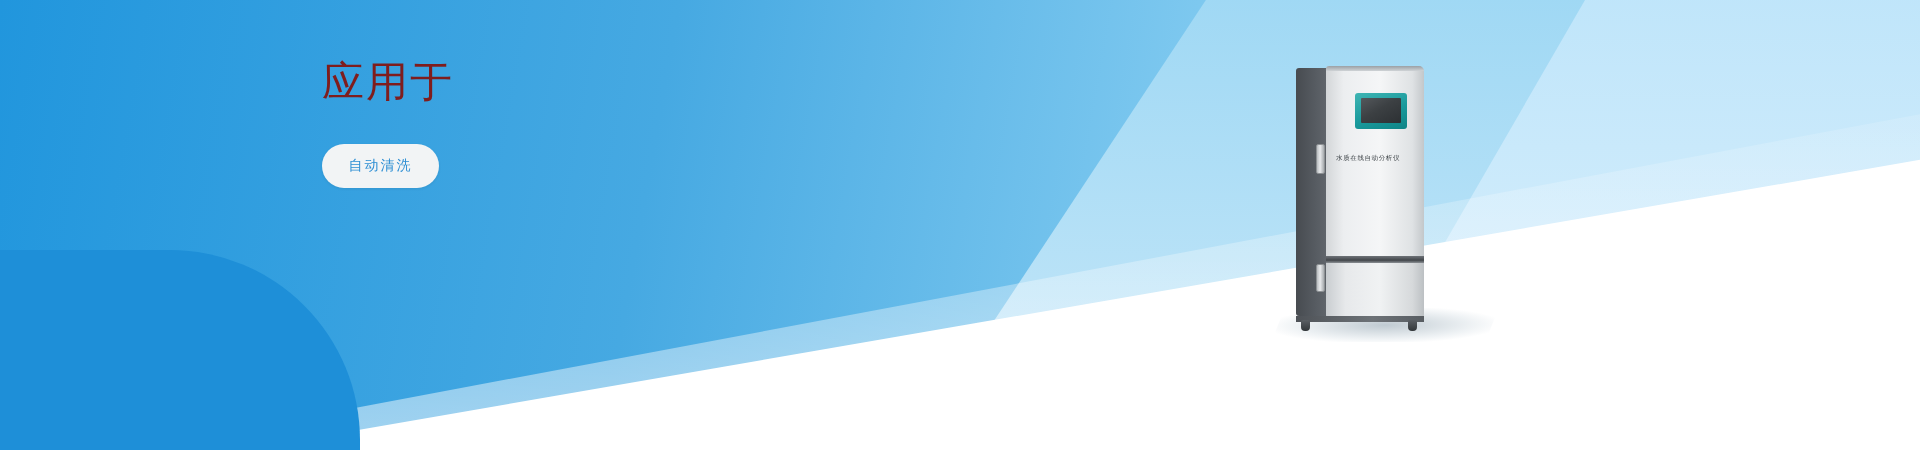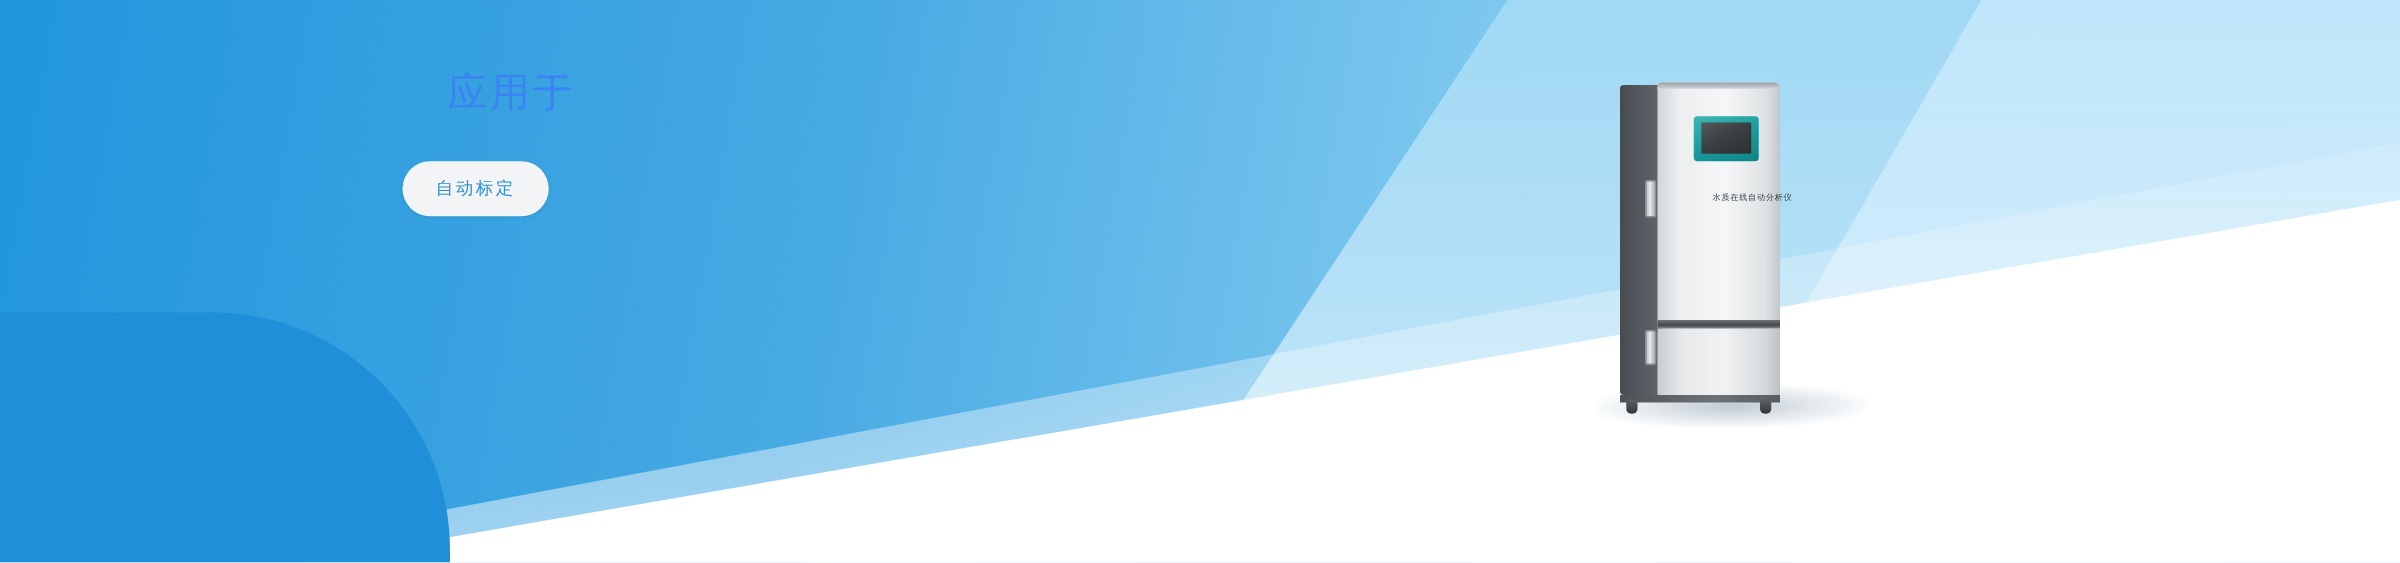--- a/index.html
+++ b/index.html
@@ -76,27 +76,26 @@
   }
 
   
   .copy {
     position: absolute;
     left: 322px;
     top: 52px;
     width: 620px;
   }
   .headline {
-    color: #3b82f6;
-    font-size: 32px;
+    color: #7f1d1d;
+    font-size: 42px;
     line-height: 1.42;
     font-weight: 400;
     letter-spacing: 2px;
     white-space: nowrap;
-    margin-left: 36px;
   }
   .subhead {
     margin-top: 26px;
     color: #eef8fe;
     font-size: 19px;
     letter-spacing: 1px;
     line-height: 1.5;
     white-space: nowrap;
   }
   .cta {
@@ -179,26 +178,25 @@
     height: 25px;
     background: linear-gradient(150deg, #54585c 0%, #3c4043 45%, #2c3033 100%);
     border-radius: 1px;
   }
   
   .dev-label {
     position: absolute;
     left: 30px;
     top: 96px;
     width: 74px;
-    text-align: center;
+    text-align: right;
     font-size: 6.5px;
     color: #3c4246;
     letter-spacing: 0.6px;
     font-family: "DejaVu Sans", sans-serif;
-    padding-left: 39px;
   }
   
   .dev-handle-upper {
     position: absolute;
     left: 20px;
     top: 86px;
     width: 7px;
     height: 28px;
     background: linear-gradient(90deg, #b9bdc0 0%, #e8eaec 45%, #a7abae 100%);
     border-radius: 2px;
@@ -262,21 +260,21 @@
   <div class="bg-wedge-light"></div>
   <div class="bg-wedge-light2"></div>
   <div class="bg-pale-band"></div>
   <div class="bg-white-sweep"></div>
   <div class="bg-blue-corner"></div>
 
   <div class="copy">
     <div class="headline">应用于</div>
 
 
-    <button class="cta">自动标定</button>
+    <button class="cta">自动清洗</button>
   </div>
 
   <div class="device-stage">
     <div class="dev-shadow"></div>
     <div class="dev-side"></div>
     <div class="dev-body"></div>
     <div class="dev-body-top-line"></div>
     <div class="dev-bezel"></div>
     <div class="dev-screen"></div>
     <div class="dev-label">水质在线自动分析仪</div>

